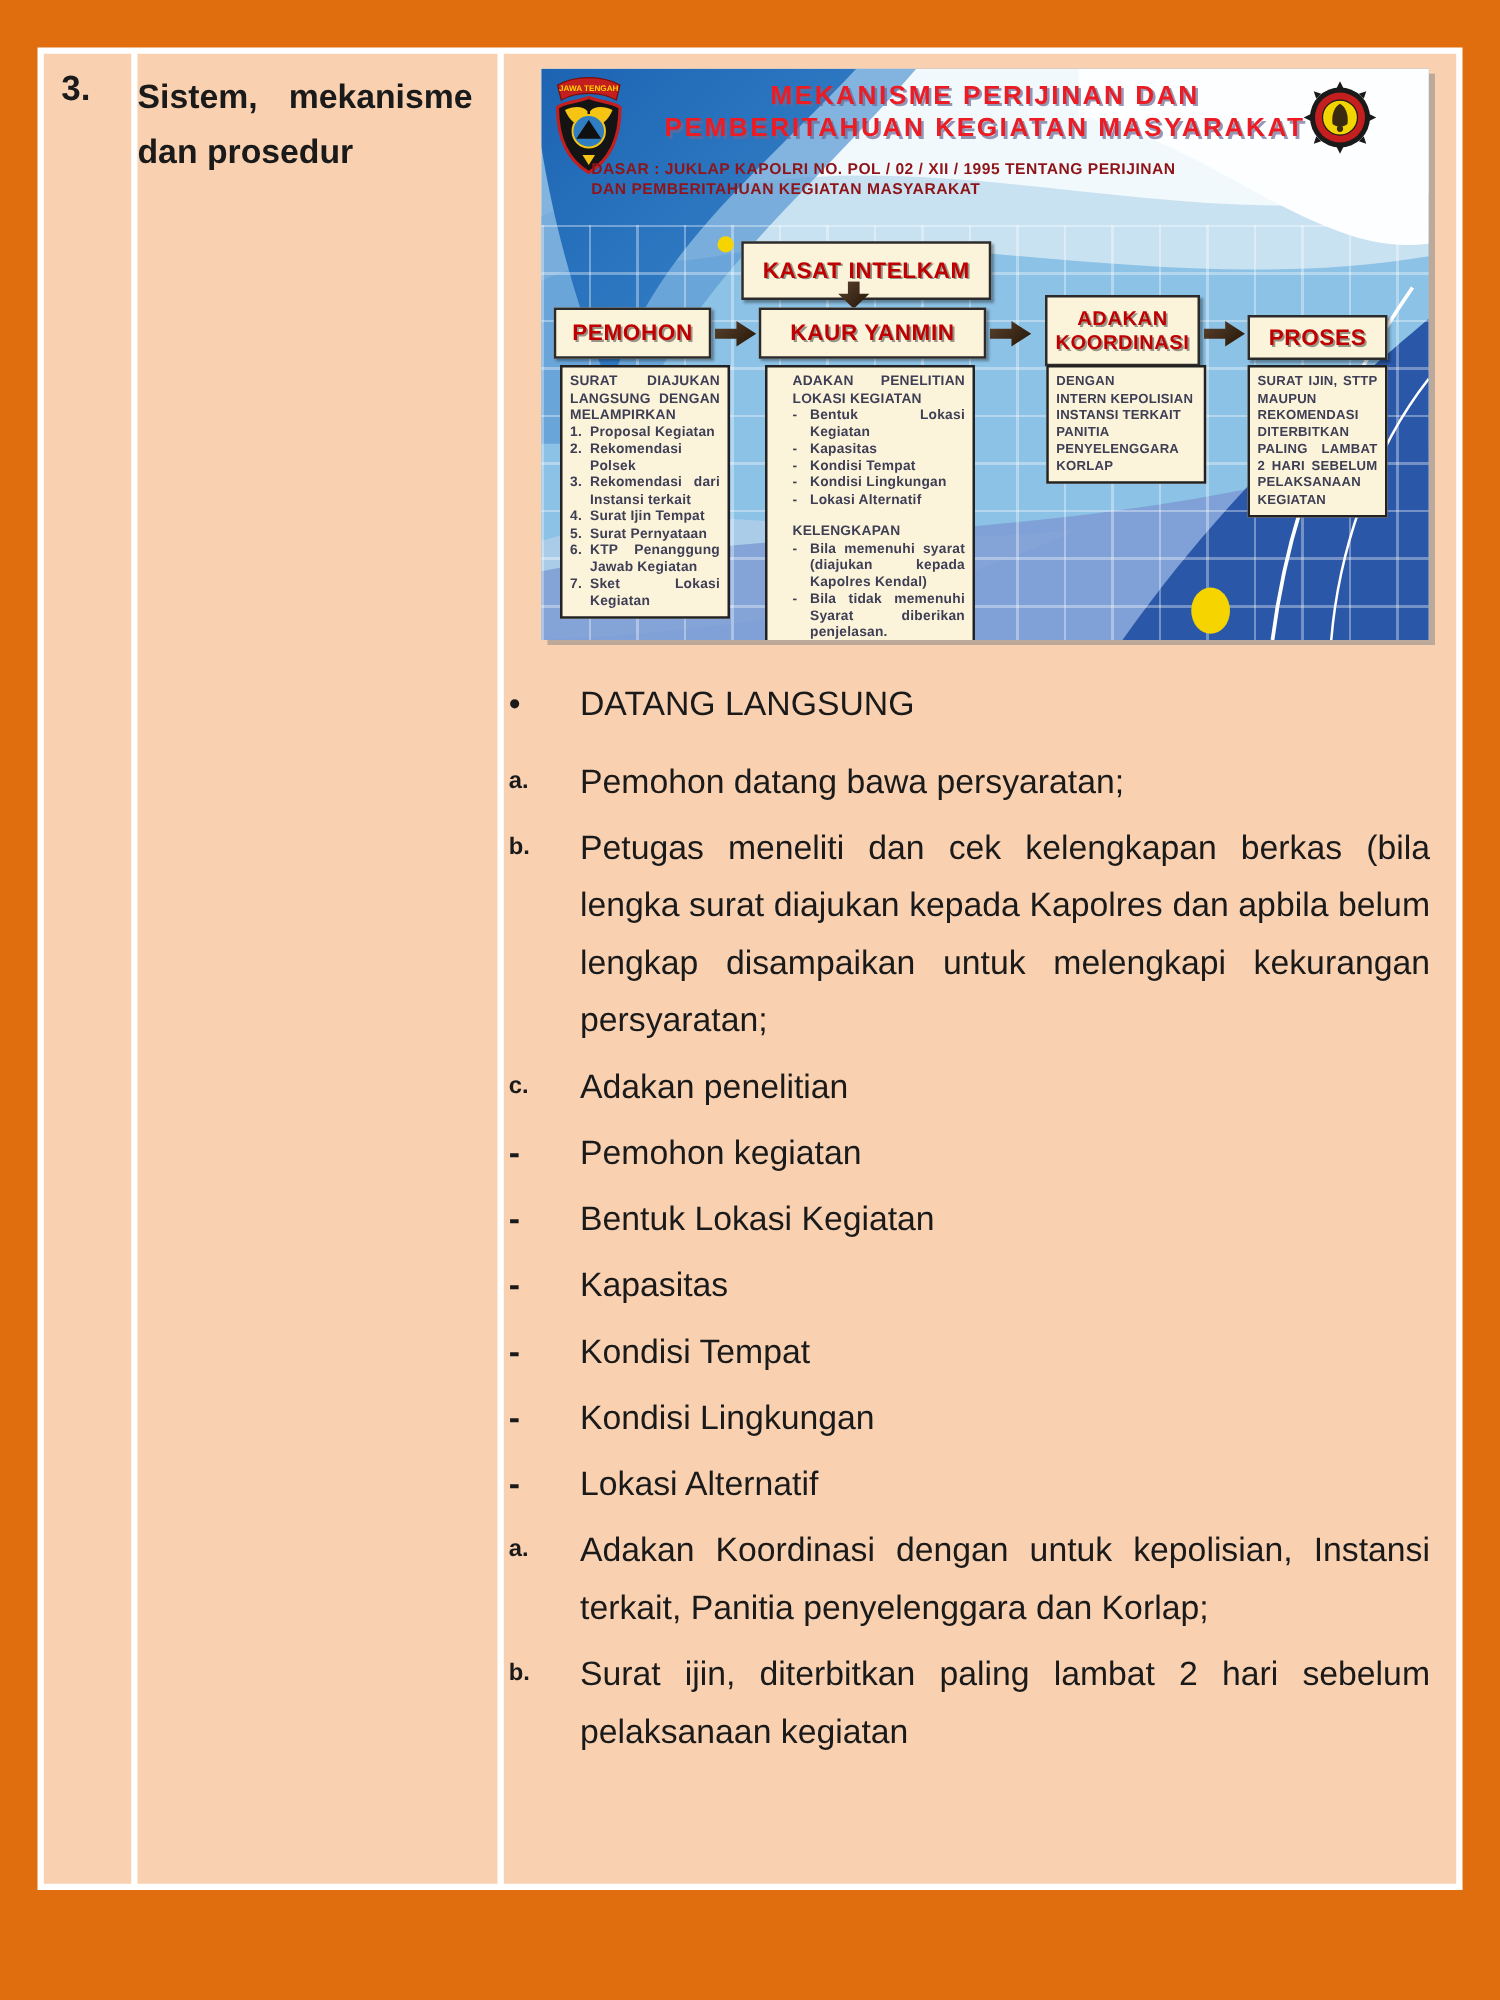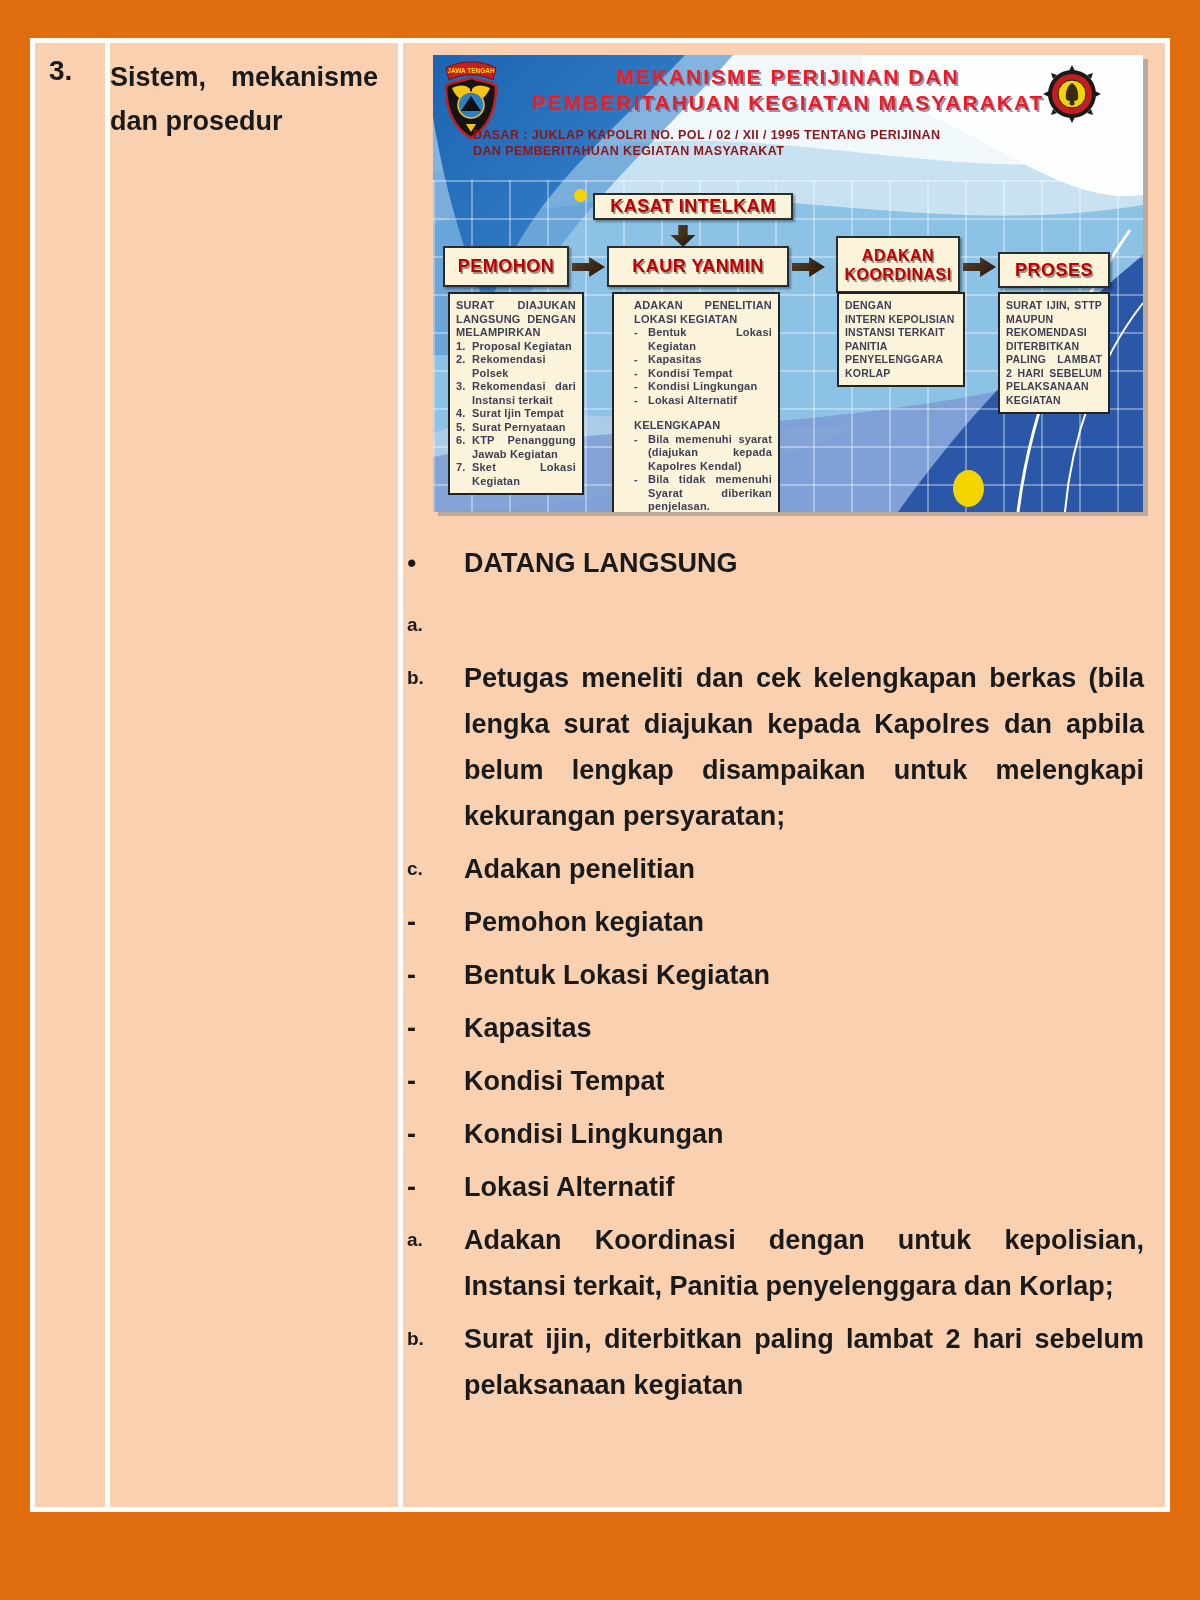--- a/index.html
+++ b/index.html
@@ -25,21 +25,21 @@
     background-image:repeating-linear-gradient(to right,rgba(255,255,255,.35) 0 2px,transparent 2px 38px),
                      repeating-linear-gradient(to bottom,rgba(255,255,255,.35) 0 2px,transparent 2px 38px);}
   .logo{position:absolute;}
   .c-title{position:absolute;left:70px;right:70px;top:9px;text-align:center;font-weight:bold;font-size:21px;
     letter-spacing:2px;color:var(--title-red);text-shadow:2px 2px 0 rgba(105,105,150,.7);line-height:26px;}
   .c-basis{position:absolute;left:40px;right:40px;top:72px;text-align:left;font-weight:bold;font-size:12.5px;
     color:var(--dark-red);line-height:16px;letter-spacing:.4px;}
   .fbox{position:absolute;background:var(--cream);border:2px solid #2b2b2b;box-shadow:2px 2px 2px rgba(0,0,0,.35);
     color:var(--box-red);font-weight:bold;text-align:center;display:flex;align-items:center;justify-content:center;
     text-shadow:1.5px 1.5px 0 rgba(70,70,70,.55);letter-spacing:.5px;}
-  .top-box{left:160px;top:138px;width:200px;height:27px;font-size:18px;}
+  .top-box{left:160px;top:138px;width:200px;height:47px;font-size:18px;}
   .bx0{left:10px;top:191px;width:126px;height:41px;font-size:18px;}
   .bx1{left:174px;top:191px;width:182px;height:41px;font-size:18px;text-align:right;}
   .bx2{left:403px;top:181px;width:124px;height:57px;font-size:16px;line-height:19px;}
   .bx3{left:565px;top:197px;width:112px;height:36px;font-size:18px;}
   .arrow{position:absolute;background:linear-gradient(135deg,#5a4330,#241405);}
   .arrow.right{width:33px;height:22px;clip-path:polygon(0 32%,52% 32%,52% 4%,100% 50%,52% 96%,52% 68%,0 68%);}
   .arrow.down{width:26px;height:22px;clip-path:polygon(32% 0,68% 0,68% 45%,98% 45%,50% 100%,2% 45%,32% 45%);}
   .ar-down{left:237px;top:170px;}
   .ar1{left:139px;top:201px;}
   .ar2{left:359px;top:201px;}
@@ -62,21 +62,21 @@
   .db1 .d-item .d-mk{width:14px;}
   .d-item .d-tx{flex:1;text-align:justify;}
 
   
   .list{margin-top:28px;padding-left:0;}
   .li{display:flex;margin-bottom:7px;}
   .li .mk{flex:none;width:57px;line-height:46px;}
   .li .mk-bullet{font-size:27px;}
   .li .mk-letter{font-size:19px;font-weight:bold;}
   .li .mk-dash{font-size:27px;font-weight:bold;}
-  .li .tx{width:680px;font-size:27px;font-weight:bold;line-height:46px;text-align:justify;}
+  .li .tx{width:680px;font-size:27px;font-weight:normal;line-height:46px;text-align:justify;}
   .li.first{margin-bottom:16px;}
 </style>
 </head>
 <body>
 
 <div class="tablewrap">
   <div class="cell col-num">
     <span>3.</span>
   </div>
   <div class="cell col-label">
@@ -236,20 +236,21 @@
       <span class="dot big"></span>
     </div>
 
     <div class="list" id="main-list">
         <div class="li first">
           <span class="mk mk-bullet">•</span>
           <div class="tx">DATANG LANGSUNG</div>
         </div>
         <div class="li">
           <span class="mk mk-letter">a.</span>
+          <div class="tx">Pemohon datang bawa persyaratan;</div>
         </div>
         <div class="li">
           <span class="mk mk-letter">b.</span>
           <div class="tx">Petugas meneliti dan cek kelengkapan berkas (bila lengka surat diajukan kepada Kapolres dan apbila belum lengkap disampaikan untuk melengkapi kekurangan persyaratan;</div>
         </div>
         <div class="li">
           <span class="mk mk-letter">c.</span>
           <div class="tx">Adakan penelitian</div>
         </div>
         <div class="li">

